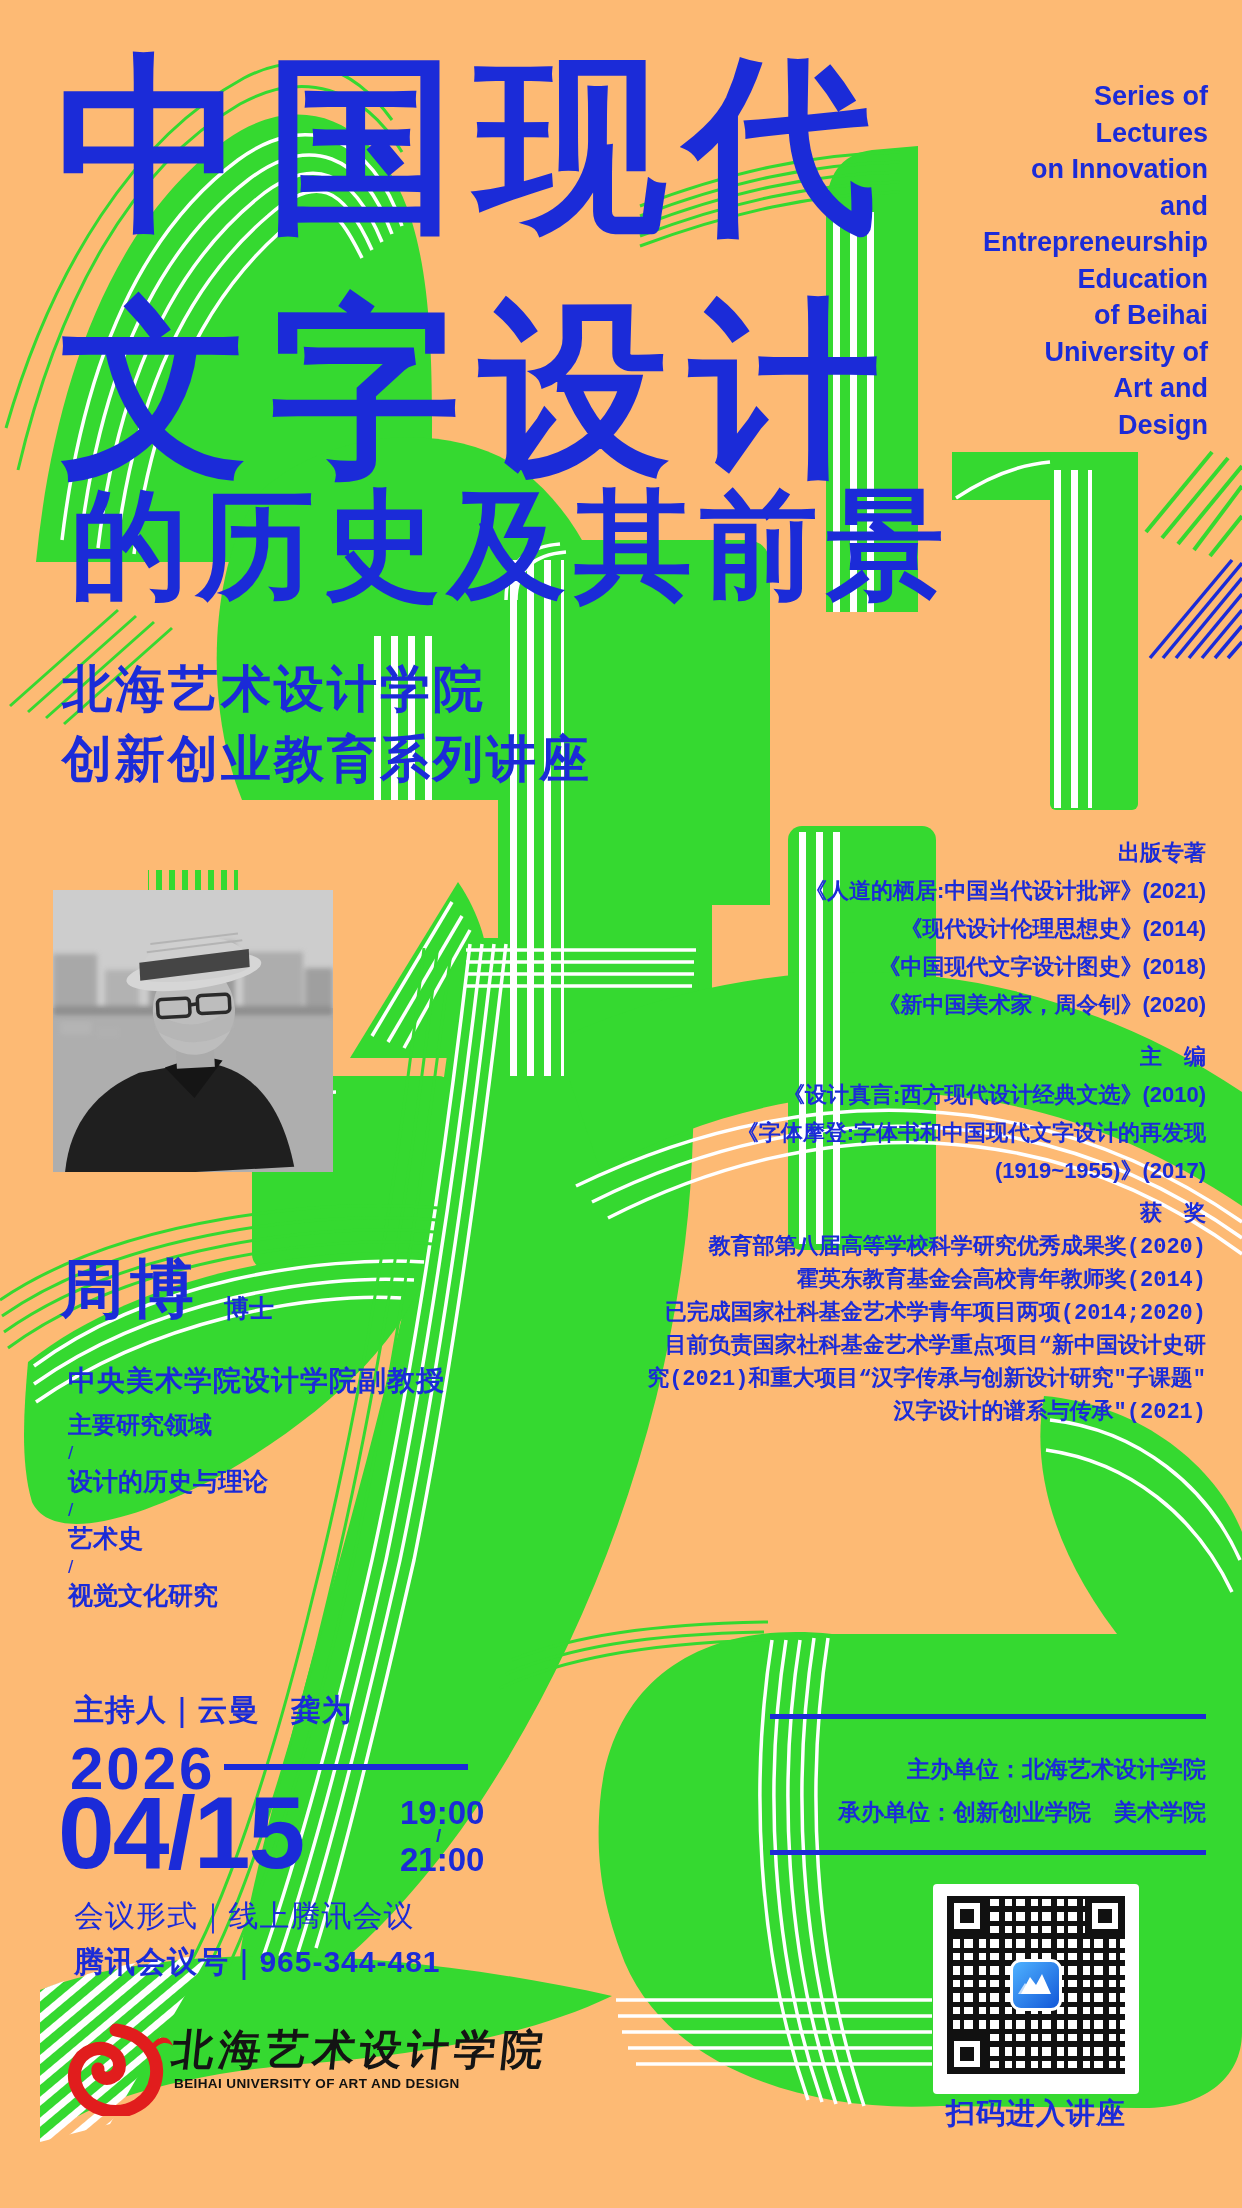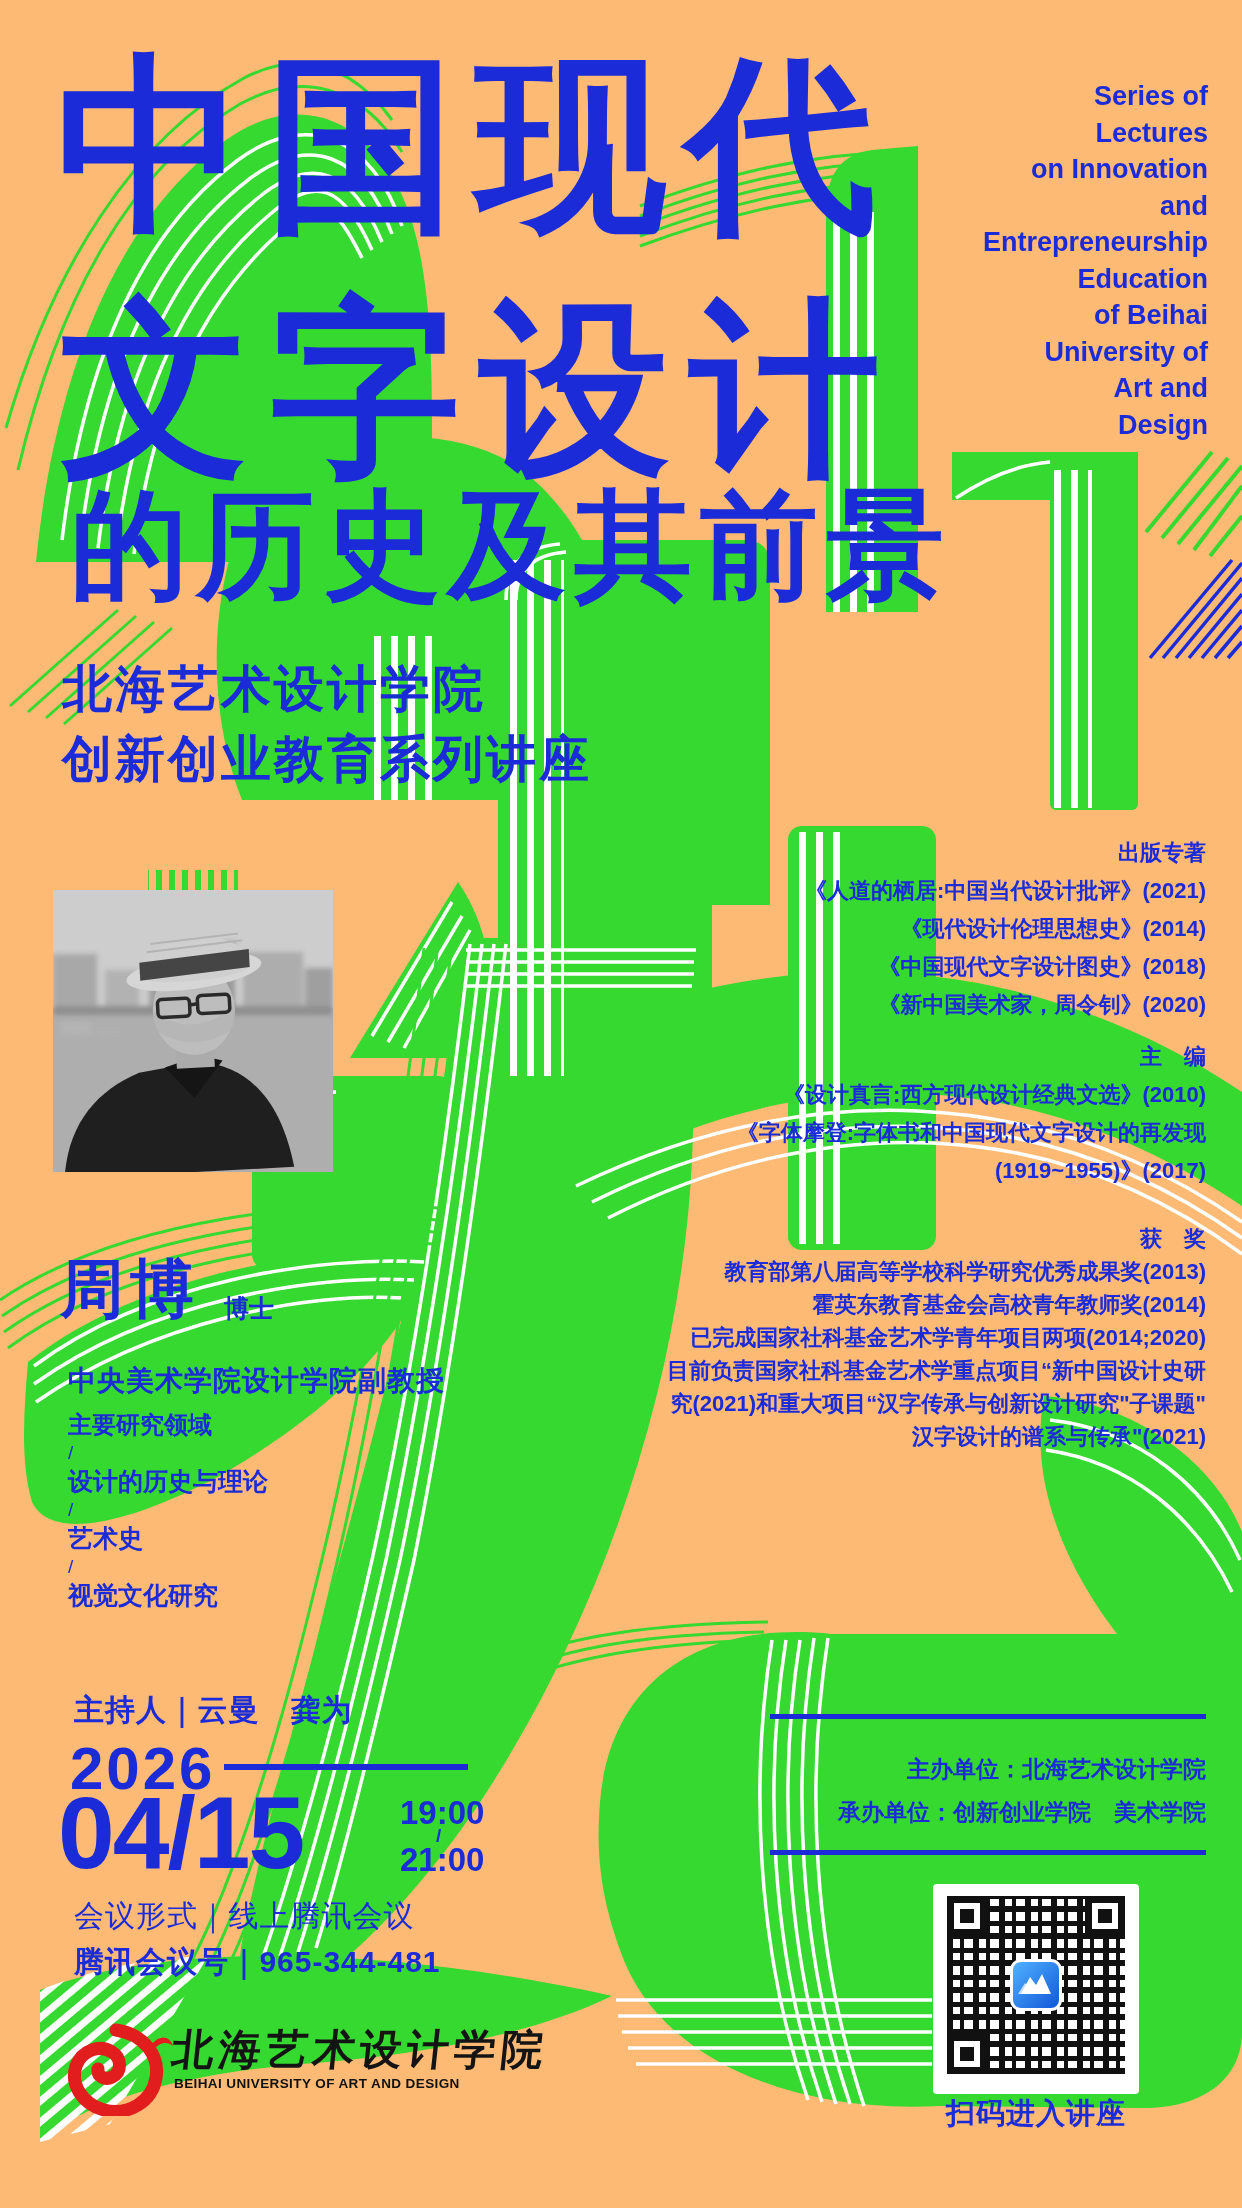--- a/index.html
+++ b/index.html
@@ -21,21 +21,21 @@
     font-size:27px;font-weight:bold;line-height:36.5px;}
   
   .sub1{left:62px;top:656px;font-size:50px;font-weight:bold;letter-spacing:3px;color:#1b2bd8;white-space:nowrap;}
   .sub2{left:62px;top:726px;font-size:50px;font-weight:bold;letter-spacing:3px;color:#1b2bd8;white-space:nowrap;}
   
   .pubcol{position:absolute;right:36px;top:834px;width:700px;text-align:right;
     color:#1b2bd8;font-weight:bold;font-size:22px;}
   .pub-block div{line-height:38px;white-space:nowrap;}
   .pub-b2{margin-top:12px;}
   .pub-b3{margin-top:14px;}
-  .pub-b4{margin-top:32px;}
+  .pub-b4{margin-top:8px;font-family:Liberation Mono, monospace;}
   .pub-b4 div{line-height:33px;}
   
   .photo{position:absolute;left:53px;top:890px;width:280px;height:282px;overflow:hidden;}
   
   .spk-name{left:60px;top:1246px;font-size:64px;font-weight:900;color:#1b2bd8;letter-spacing:6px;}
   .spk-degree{left:224px;top:1292px;font-size:25px;font-weight:bold;color:#1b2bd8;}
   .spk-title{left:68px;top:1362px;font-size:28px;font-weight:bold;color:#1b2bd8;letter-spacing:1px;}
   .research{position:absolute;left:68px;top:1410px;color:#1b2bd8;font-weight:bold;}
   .r-main{font-size:24px;line-height:30px;}
   .r-slash{font-size:19px;line-height:26px;font-weight:400;}
@@ -240,21 +240,21 @@
       <div>《新中国美术家，周令钊》(2020)</div>
     </div>
     <div class="pub-block pub-b3">
       <div>主　编</div>
       <div>《设计真言:西方现代设计经典文选》(2010)</div>
       <div>《字体摩登:字体书和中国现代文字设计的再发现</div>
       <div>(1919~1955)》(2017)</div>
     </div>
     <div class="pub-block pub-b4">
       <div>获　奖</div>
-      <div>教育部第八届高等学校科学研究优秀成果奖(2013)</div>
+      <div>教育部第八届高等学校科学研究优秀成果奖(2020)</div>
       <div>霍英东教育基金会高校青年教师奖(2014)</div>
       <div>已完成国家社科基金艺术学青年项目两项(2014;2020)</div>
       <div>目前负责国家社科基金艺术学重点项目“新中国设计史研</div>
       <div>究(2021)和重大项目“汉字传承与创新设计研究"子课题"</div>
       <div>汉字设计的谱系与传承"(2021)</div>
     </div>
   </div>
 
   <div class="photo">
     <svg width="280" height="282" viewBox="0 0 280 282">

